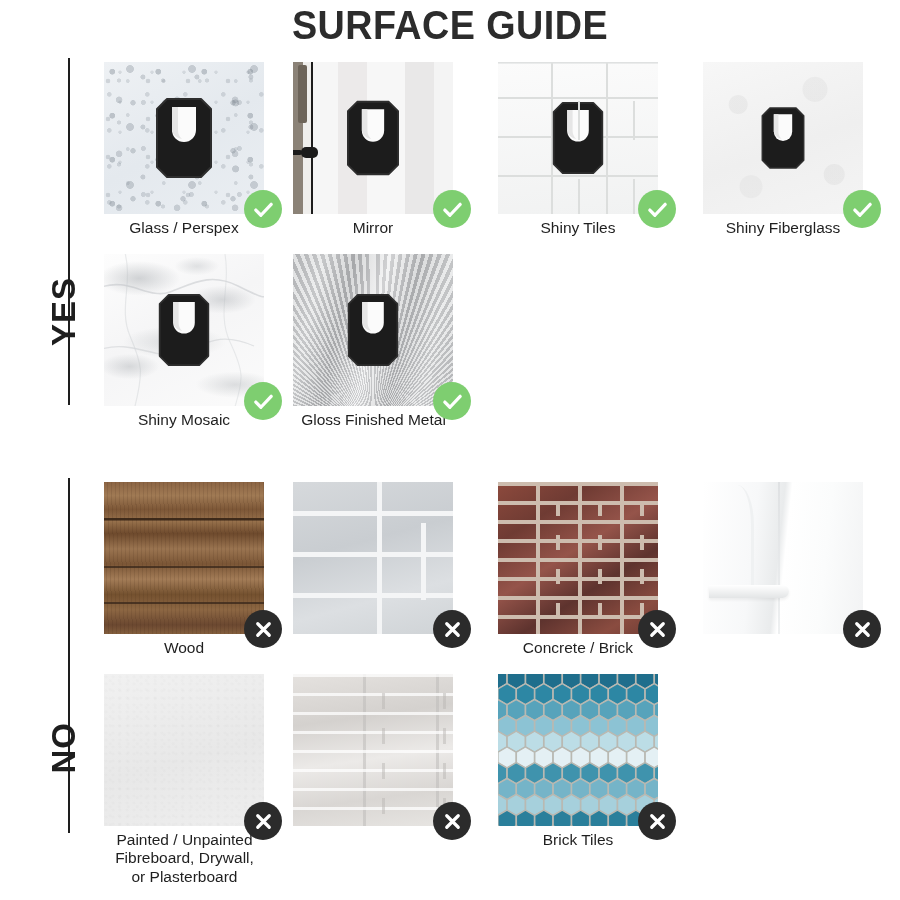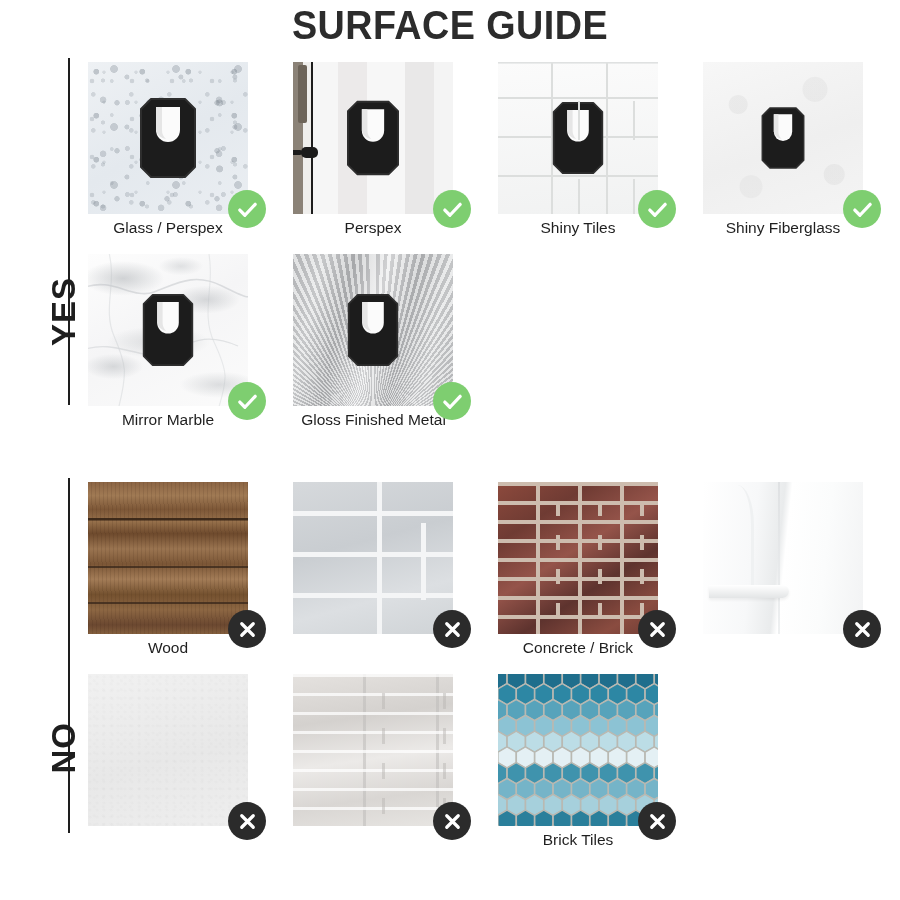--- a/index.html
+++ b/index.html
@@ -77,21 +77,21 @@
   .row { position: absolute; left: 88px; width: 812px; }
   #yes-row-0 { top: 4px; }
   #yes-row-1 { top: 196px; }
   #no-row-0  { top: 4px; }
   #no-row-1  { top: 196px; }
 
   .card {
     position: absolute;
     width: 160px;
   }
-  .card.c0 { left: 0px; }
+  .card.c0 { left: 16px; }
   .card.c1 { left: 205px; }
   .card.c2 { left: 410px; }
   .card.c3 { left: 615px; }
 
   .thumb-wrap {
     position: relative;
     width: 160px;
     height: 152px;
   }
   .thumb {
@@ -401,21 +401,21 @@
               <path d="M18 11 H42 V34 a12 12 0 0 1 -24 0 Z" fill="#fbfbfb"></path>
               <path d="M18 11 H24 V34 a12 12 0 0 0 4 9 a12 12 0 0 1 -10 -9 Z" fill="#e6e6e6"></path>
             </svg>
           </div>
           <div class="badge yes">
             <svg viewBox="0 0 24 24">
               <path d="M4 12.6 L9.3 18 L20 6.6" fill="none" stroke="#ffffff" stroke-width="3.4" stroke-linecap="round" stroke-linejoin="round"></path>
             </svg>
           </div>
         </div>
-        <div class="caption">Perspex</div>
+        <div class="caption">Mirror</div>
       </div>
 
       <div class="card c2">
         <div class="thumb-wrap">
           <div class="thumb tx-subway">
             <div class="band2"></div>
             <svg class="hook" width="54" height="76" viewBox="0 0 60 84">
               <path d="M13 3 H47 L57 13 V71 L47 81 H13 L3 71 V13 Z" fill="#1c1c1c" stroke="#2e2e2e" stroke-width="2" stroke-linejoin="round"></path>
               <path d="M18 11 H42 V34 a12 12 0 0 1 -24 0 Z" fill="#fbfbfb"></path>
               <path d="M18 11 H24 V34 a12 12 0 0 0 4 9 a12 12 0 0 1 -10 -9 Z" fill="#e6e6e6"></path>
@@ -465,21 +465,21 @@
               <path d="M18 11 H42 V34 a12 12 0 0 1 -24 0 Z" fill="#fbfbfb"></path>
               <path d="M18 11 H24 V34 a12 12 0 0 0 4 9 a12 12 0 0 1 -10 -9 Z" fill="#e6e6e6"></path>
             </svg>
           </div>
           <div class="badge yes">
             <svg viewBox="0 0 24 24">
               <path d="M4 12.6 L9.3 18 L20 6.6" fill="none" stroke="#ffffff" stroke-width="3.4" stroke-linecap="round" stroke-linejoin="round"></path>
             </svg>
           </div>
         </div>
-        <div class="caption">Mirror Marble</div>
+        <div class="caption">Shiny Mosaic</div>
       </div>
 
       <div class="card c1">
         <div class="thumb-wrap">
           <div class="thumb tx-metal">
             <svg class="hook" width="54" height="76" viewBox="0 0 60 84">
               <path d="M13 3 H47 L57 13 V71 L47 81 H13 L3 71 V13 Z" fill="#1c1c1c" stroke="#2e2e2e" stroke-width="2" stroke-linejoin="round"></path>
               <path d="M18 11 H42 V34 a12 12 0 0 1 -24 0 Z" fill="#fbfbfb"></path>
               <path d="M18 11 H24 V34 a12 12 0 0 0 4 9 a12 12 0 0 1 -10 -9 Z" fill="#e6e6e6"></path>
             </svg>
@@ -560,20 +560,23 @@
 
       <div class="card c0">
         <div class="thumb-wrap">
           <div class="thumb tx-drywall"></div>
           <div class="badge no">
             <svg viewBox="0 0 24 24">
               <path d="M6 6 L18 18 M18 6 L6 18" fill="none" stroke="#ffffff" stroke-width="3.4" stroke-linecap="round"></path>
             </svg>
           </div>
         </div>
+        <div class="caption wide">Painted / Unpainted
+Fibreboard, Drywall,
+or Plasterboard</div>
       </div>
 
       <div class="card c1">
         <div class="thumb-wrap">
           <div class="thumb tx-stone">
             <div class="offset"></div>
           </div>
           <div class="badge no">
             <svg viewBox="0 0 24 24">
               <path d="M6 6 L18 18 M18 6 L6 18" fill="none" stroke="#ffffff" stroke-width="3.4" stroke-linecap="round"></path>

